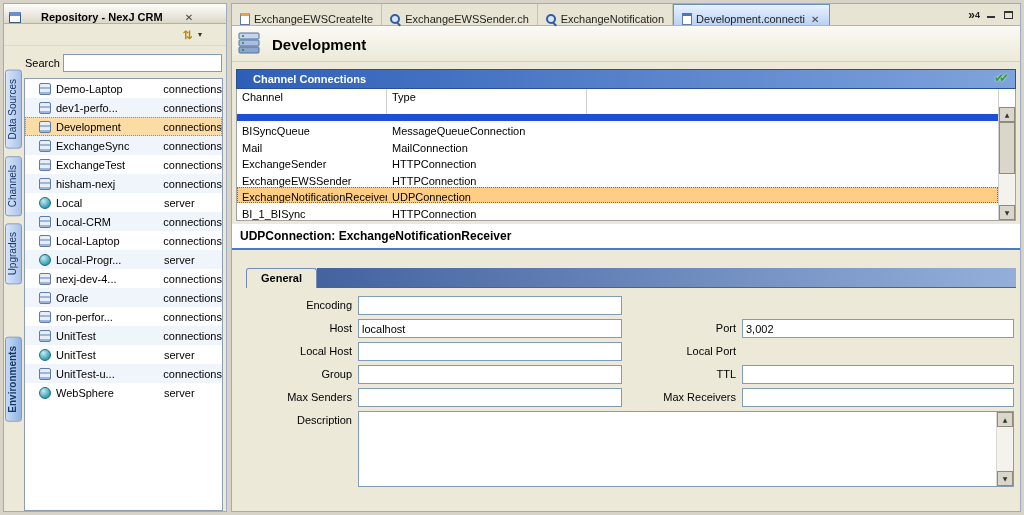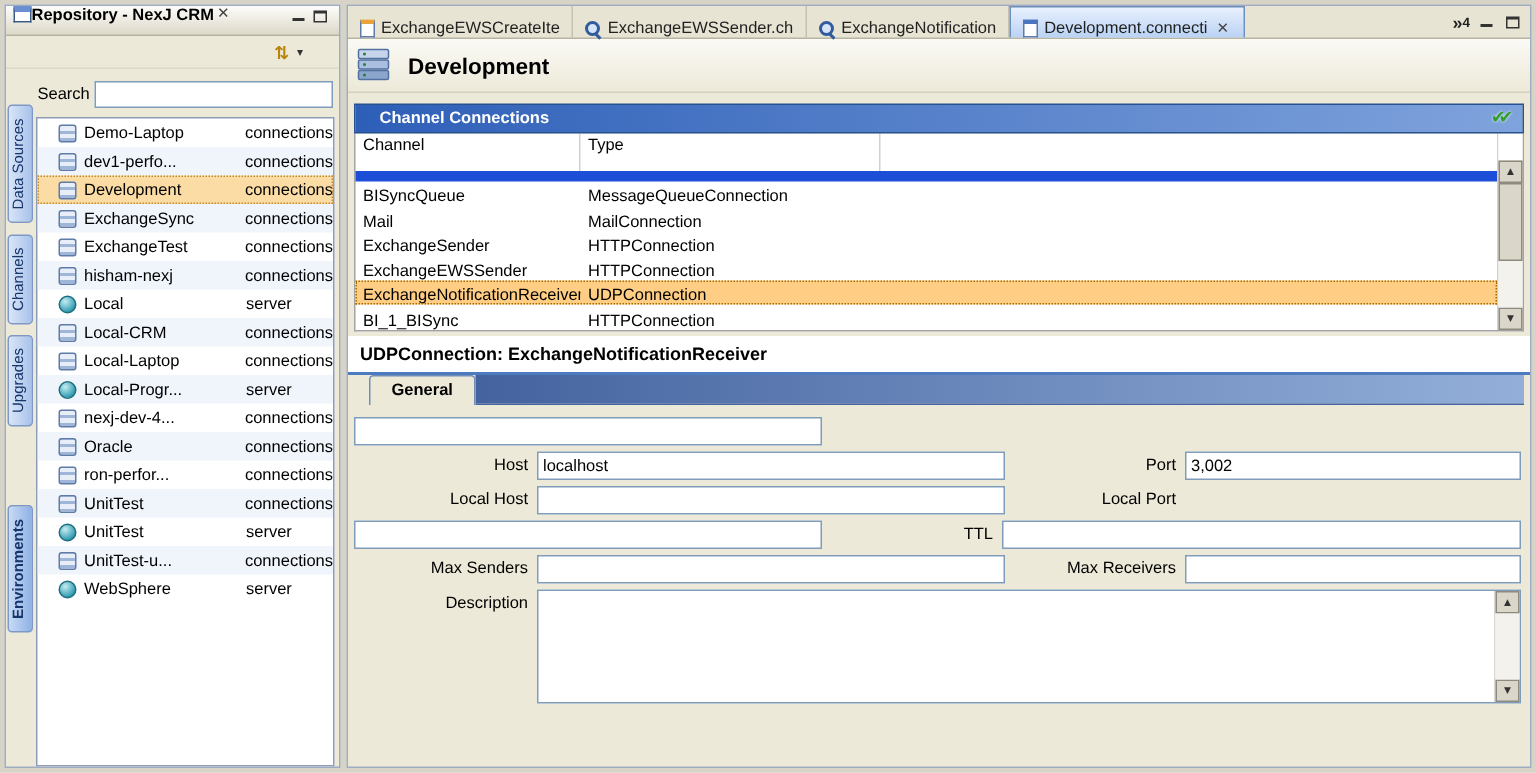--- a/index.html
+++ b/index.html
@@ -1,21 +1,21 @@
 <!DOCTYPE html>
 <html><head>
 <meta charset="utf-8">
 <style>
   * { margin:0; padding:0; box-sizing:border-box; }
   html,body { width:1024px; height:515px; overflow:hidden; }
   body { background:#D7D3C7; font-family:"Liberation Sans","DejaVu Sans",sans-serif; font-size:11px; color:#000; position:relative; }
 
   
   .left-view { position:absolute; left:3px; top:3px; width:224px; height:509px; background:#ECE9D8; border:1px solid #9FABC0; display:flex; flex-direction:column; }
-  .view-titlebar { height:20px; display:flex; align-items:flex-start; gap:0; padding:0 5px; background:linear-gradient(180deg,#FDFDFB,#DCD8C8); border-bottom:1px solid #B5B1A2; }
+  .view-titlebar { height:20px; display:flex; align-items:flex-end; gap:20px; padding:0 5px; background:linear-gradient(180deg,#FDFDFB,#DCD8C8); border-bottom:1px solid #B5B1A2; }
   .view-titlebar .vtitle { font-weight:bold; white-space:nowrap; }
   .win-icon { width:12px; height:11px; background:#FFF; border:1px solid #3A5A86; border-top:4px solid #6A8FD0; flex:0 0 auto; }
   .close-x { font-size:10px; color:#444; padding:0 2px; cursor:default; }
   .tb-spacer { flex:1; }
   .wbtn { width:15px; height:14px; display:inline-flex; align-items:center; justify-content:center; }
   .glyph-min { width:8px; height:8px; position:relative; }
   .glyph-min::after { content:""; position:absolute; left:0; bottom:1px; width:8px; height:2px; background:#333; }
   .glyph-max { width:9px; height:8px; border:1px solid #333; border-top-width:2px; }
   .view-toolbar { height:22px; display:flex; align-items:center; justify-content:flex-end; padding-right:24px; gap:2px; border-bottom:1px solid #DDD9C9; }
   .sync-glyph { display:inline-block; transform:rotate(90deg); color:#B8860B; font-weight:bold; font-size:12px; font-family:"DejaVu Sans",sans-serif; }
@@ -72,32 +72,32 @@
   .dr .cell { padding-left:5px; overflow:hidden; white-space:nowrap; }
   .dr.sel { background:#FFCE84; outline:1px dotted #A36A00; outline-offset:-1px; }
   .tscroll { width:17px; flex:0 0 auto; display:flex; flex-direction:column; border-left:1px solid #D0D0D0; }
   .sb-spacer { height:18px; background:#fff; }
   .sb-btn { height:15px; background:#DAD6CA; border:1px solid #8E8A7E; display:flex; align-items:center; justify-content:center; font-size:6px; color:#333; font-family:"DejaVu Sans",sans-serif; }
   .sb-track { flex:1; background:#F3F2EC; position:relative; }
   .sb-thumb { position:absolute; top:0; left:0; right:0; height:52px; background:#DAD6CA; border:1px solid #8E8A7E; }
 
   .section-title { margin:3px -4px 0 -4px; background:#FFF; font-size:12px; font-weight:bold; padding:5px 8px 5px 8px; border-bottom:2px solid #4C7BC0; }
 
-  .general-bar { margin-top:0; height:20px; display:flex; }
+  .general-bar { margin-top:18px; height:20px; display:flex; }
   .gen-pad { width:10px; }
   .gen-tab { padding:0 14px; line-height:18px; font-weight:bold; background:#ECE9D8; border:1px solid #708EB8; border-bottom:none; border-radius:3px 3px 0 0; }
   .gen-strip { flex:1; background:linear-gradient(90deg,#44639F,#93AFD9); border-bottom:1px solid #44639F; }
 
   .form { padding:8px 2px 0 0; }
   .frow { display:flex; align-items:center; margin-bottom:4px; }
   .frow.top { align-items:flex-start; }
   .flabel { width:122px; flex:0 0 auto; text-align:right; padding-right:6px; line-height:19px; }
   .flabel.r { width:120px; }
   .finput { height:19px; border:1px solid #7F9DB9; background:#fff; font-family:inherit; font-size:11px; padding:0 3px; }
-  .finput.lft { width:312px; flex:0 0 auto; }
+  .finput.lft { width:264px; flex:0 0 auto; }
   .finput.rgt { flex:1; min-width:0; }
   .desc-box { flex:1; height:76px; background:#fff; border:1px solid #7F9DB9; display:flex; }
   .desc-content { flex:1; }
   .desc-scroll { width:17px; flex:0 0 auto; display:flex; flex-direction:column; border-left:1px solid #D8D8D8; }
 </style>
 </head>
 <body>
 
 <div class="left-view">
   <div class="view-titlebar">
@@ -323,34 +323,36 @@
     <div class="section-title">UDPConnection: ExchangeNotificationReceiver</div>
 
     <div class="general-bar">
       <div class="gen-pad"></div>
       <div class="gen-tab">General</div>
       <div class="gen-strip"></div>
     </div>
 
     <div class="form">
       <div class="frow">
+        <label class="flabel">Encoding</label>
         <input class="finput lft" type="text" value="" style="">
       </div>
       <div class="frow">
         <label class="flabel">Host</label>
         <input class="finput lft" type="text" value="localhost" style="">
         <label class="flabel r">Port</label>
         <input class="finput rgt" type="text" value="3,002" style="">
       </div>
       <div class="frow">
         <label class="flabel">Local Host</label>
         <input class="finput lft" type="text" value="" style="">
         <label class="flabel r">Local Port</label>
       </div>
       <div class="frow">
+        <label class="flabel">Group</label>
         <input class="finput lft" type="text" value="" style="">
         <label class="flabel r">TTL</label>
         <input class="finput rgt" type="text" value="" style="">
       </div>
       <div class="frow">
         <label class="flabel">Max Senders</label>
         <input class="finput lft" type="text" value="" style="">
         <label class="flabel r">Max Receivers</label>
         <input class="finput rgt" type="text" value="" style="">
       </div>

